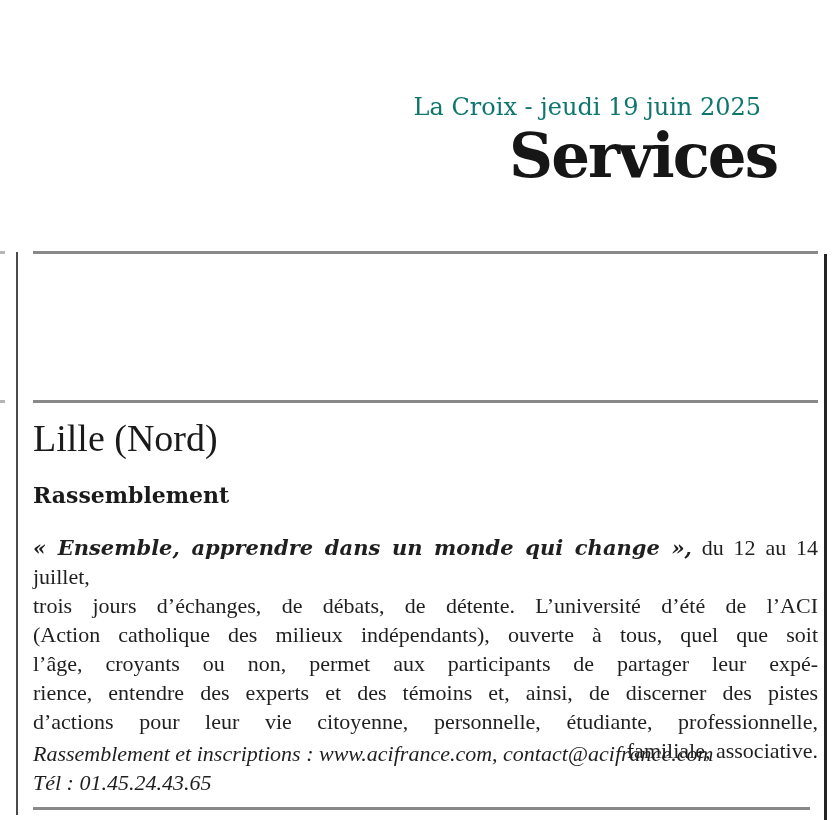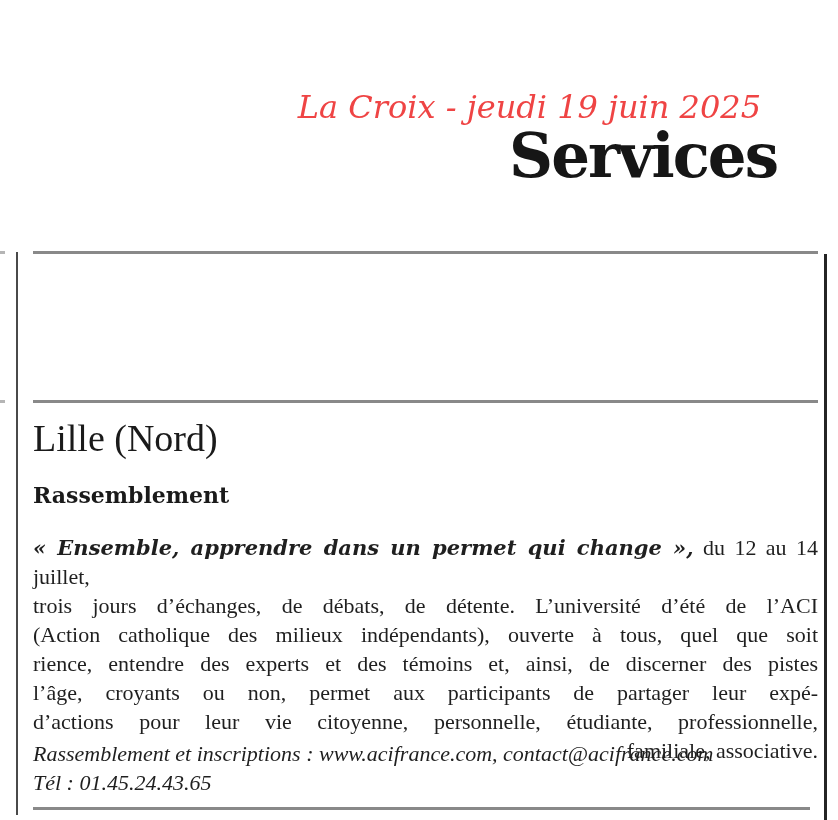--- a/index.html
+++ b/index.html
@@ -18,25 +18,24 @@
   }
 
   
   .masthead {
     position: absolute;
     top: 92px;
     right: 61px;
     text-align: right;
   }
   .date-line {
-    font-style: italic;
-    font-size: 32px;
+    font-size: 24px;
     line-height: 30px;
     padding-right: 16px;
-    color: #ef4444;
+    color: #0f766e;
     font-family: "DejaVu Serif", serif;
     letter-spacing: 0px;
   }
   .section-title {
     font-family: "DejaVu Serif", serif;
     font-weight: bold;
     font-size: 61px;
     line-height: 64px;
     letter-spacing: -2px;
     color: #161616;
@@ -171,25 +170,25 @@
   <div class="vrule-right"></div>
 
 
   <div class="hrule hrule-mid"></div>
 
   <h2 class="city">Lille (Nord)</h2>
 
   <h3 class="kicker">Rassemblement</h3>
 
   <div class="body-text">
-    <div class="jline"><span class="lead-bi">« Ensemble, apprendre dans un permet qui change »,</span> <span>du 12 au 14 juillet,</span></div>
+    <div class="jline"><span class="lead-bi">« Ensemble, apprendre dans un monde qui change »,</span> <span>du 12 au 14 juillet,</span></div>
     <div class="jline">trois jours d’échanges, de débats, de détente. L’université d’été de l’ACI</div>
     <div class="jline">(Action catholique des milieux indépendants), ouverte à tous, quel que soit</div>
+    <div class="jline">l’âge, croyants ou non, permet aux participants de partager leur expé-</div>
     <div class="jline">rience, entendre des experts et des témoins et, ainsi, de discerner des pistes</div>
-    <div class="jline">l’âge, croyants ou non, permet aux participants de partager leur expé-</div>
     <div class="jline">d’actions pour leur vie citoyenne, personnelle, étudiante, professionnelle,</div>
     <div class="lastline">familiale, associative.</div>
   </div>
 
   <div class="contact-block">
     <div>Rassemblement et inscriptions : www.acifrance.com, contact@acifrance.com</div>
     <div>Tél : 01.45.24.43.65</div>
   </div>
 
   <div class="hrule hrule-bottom"></div>

